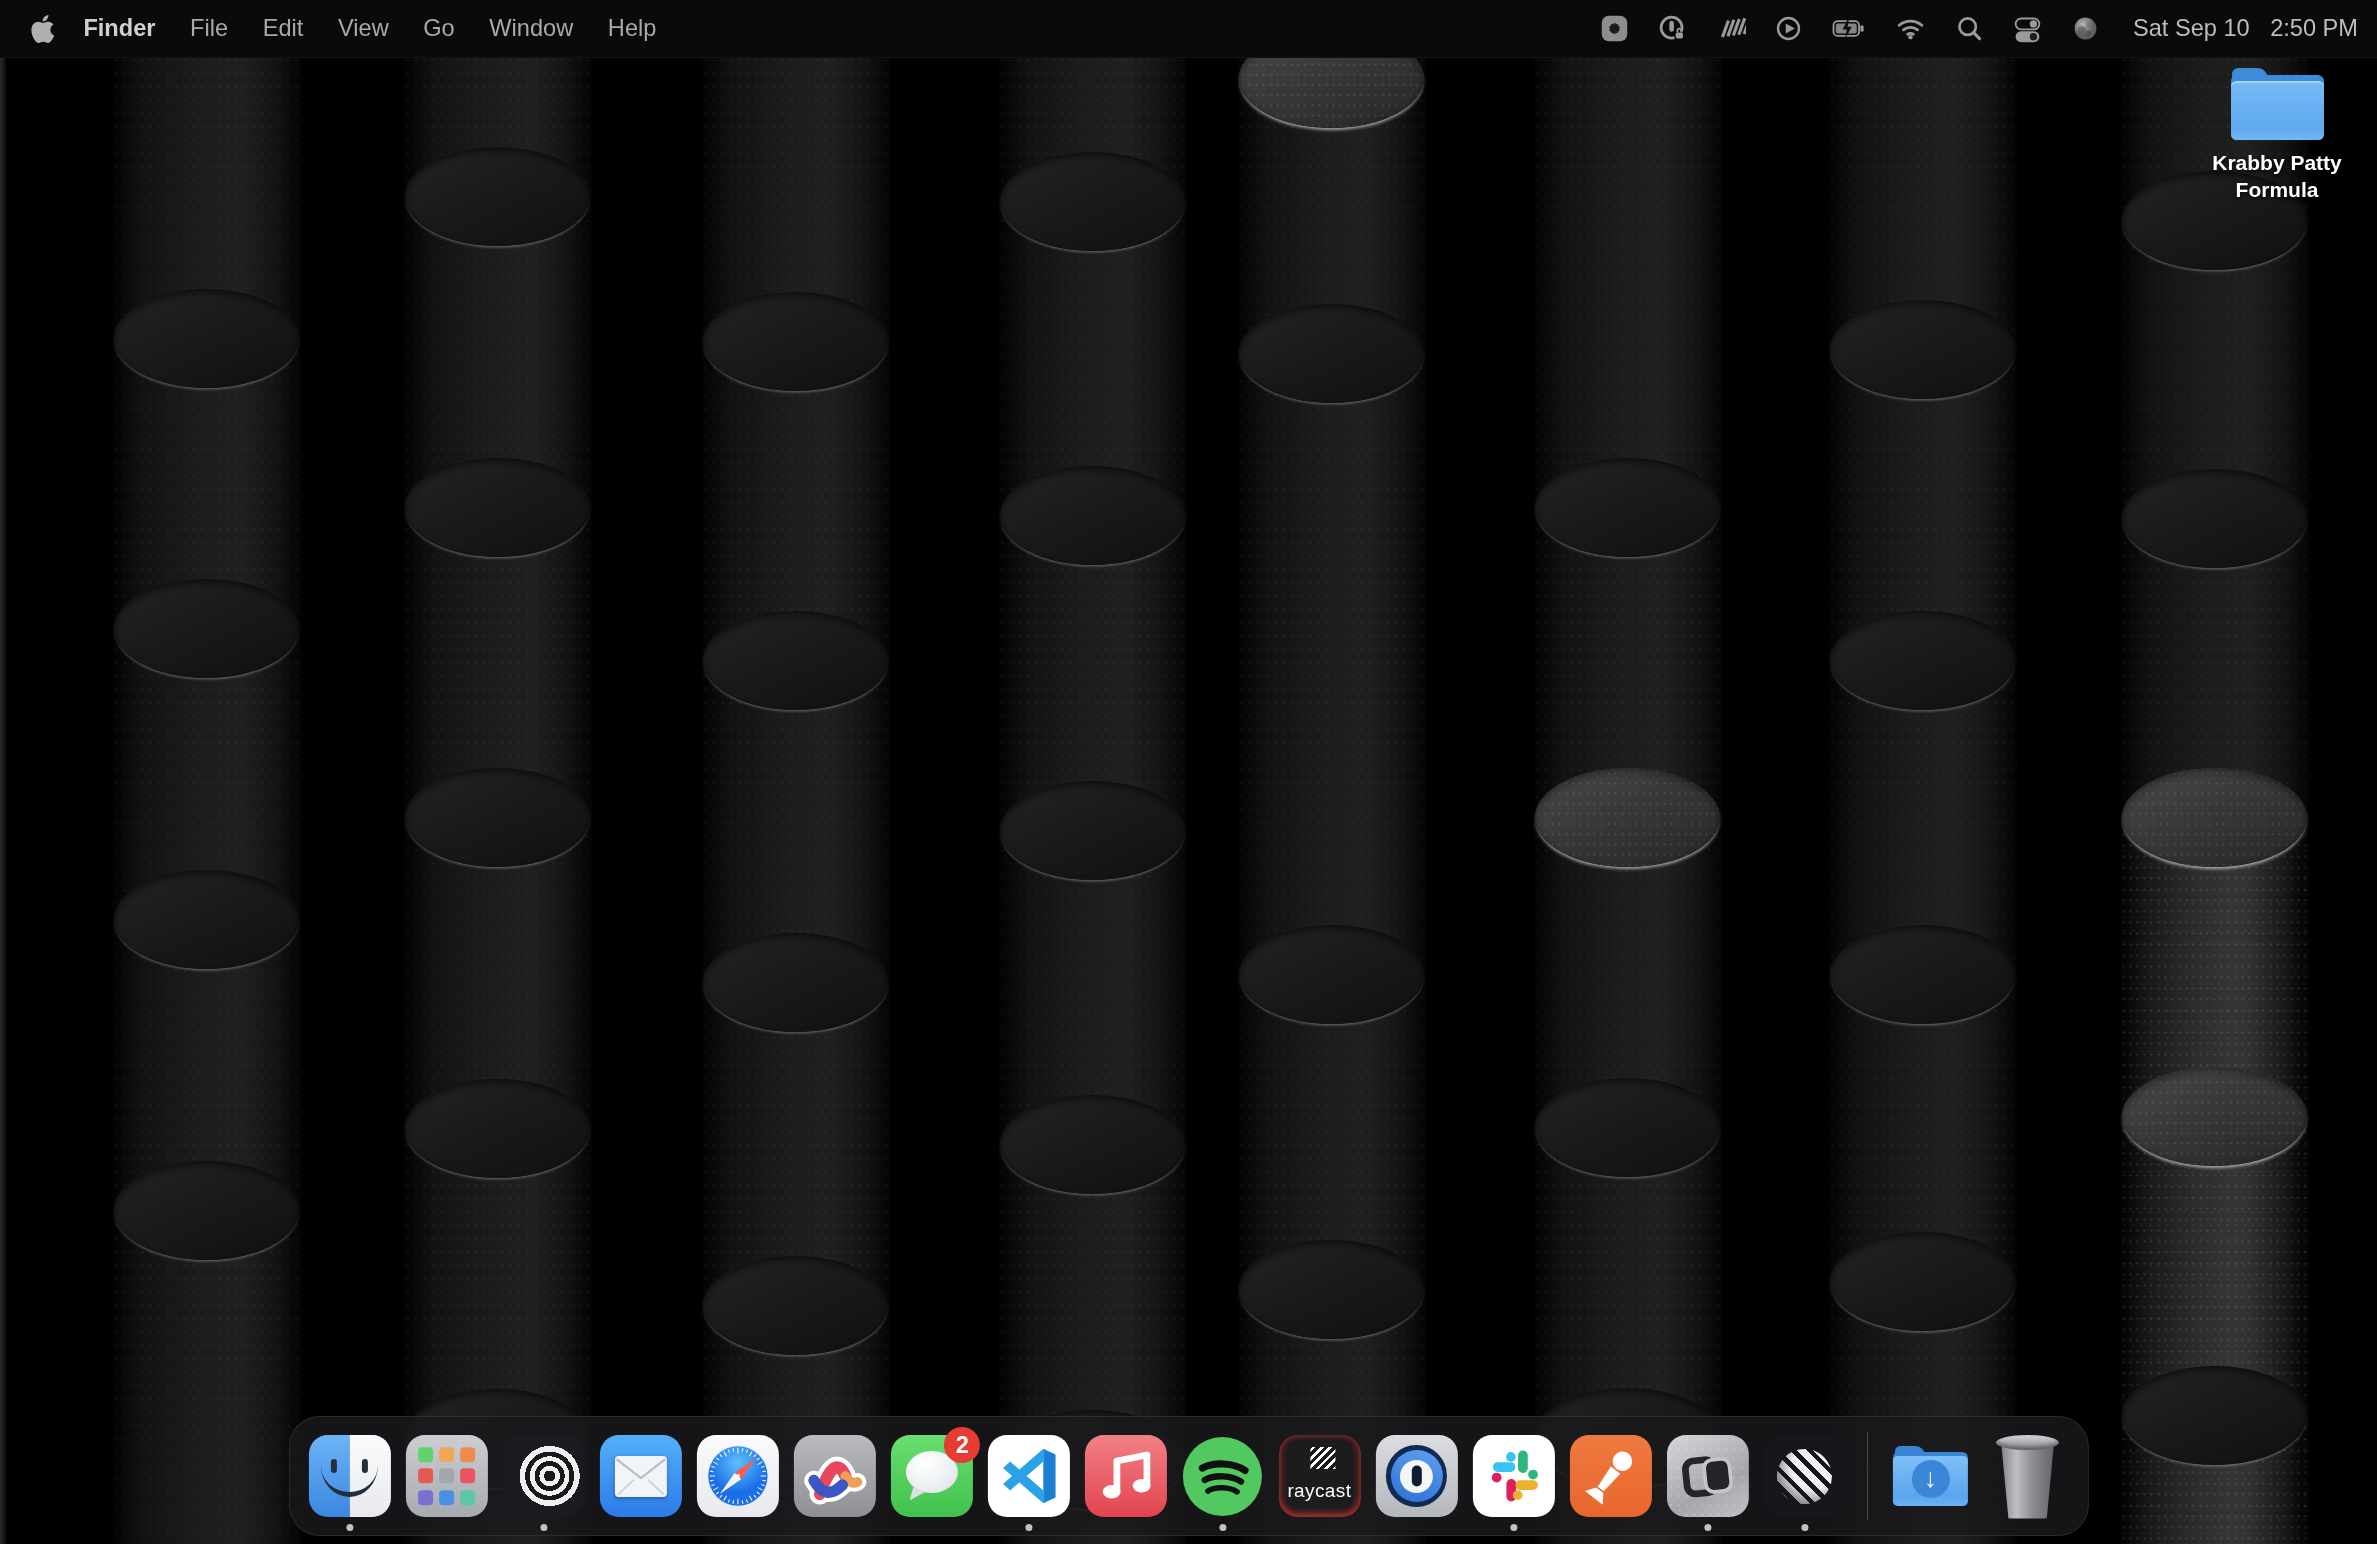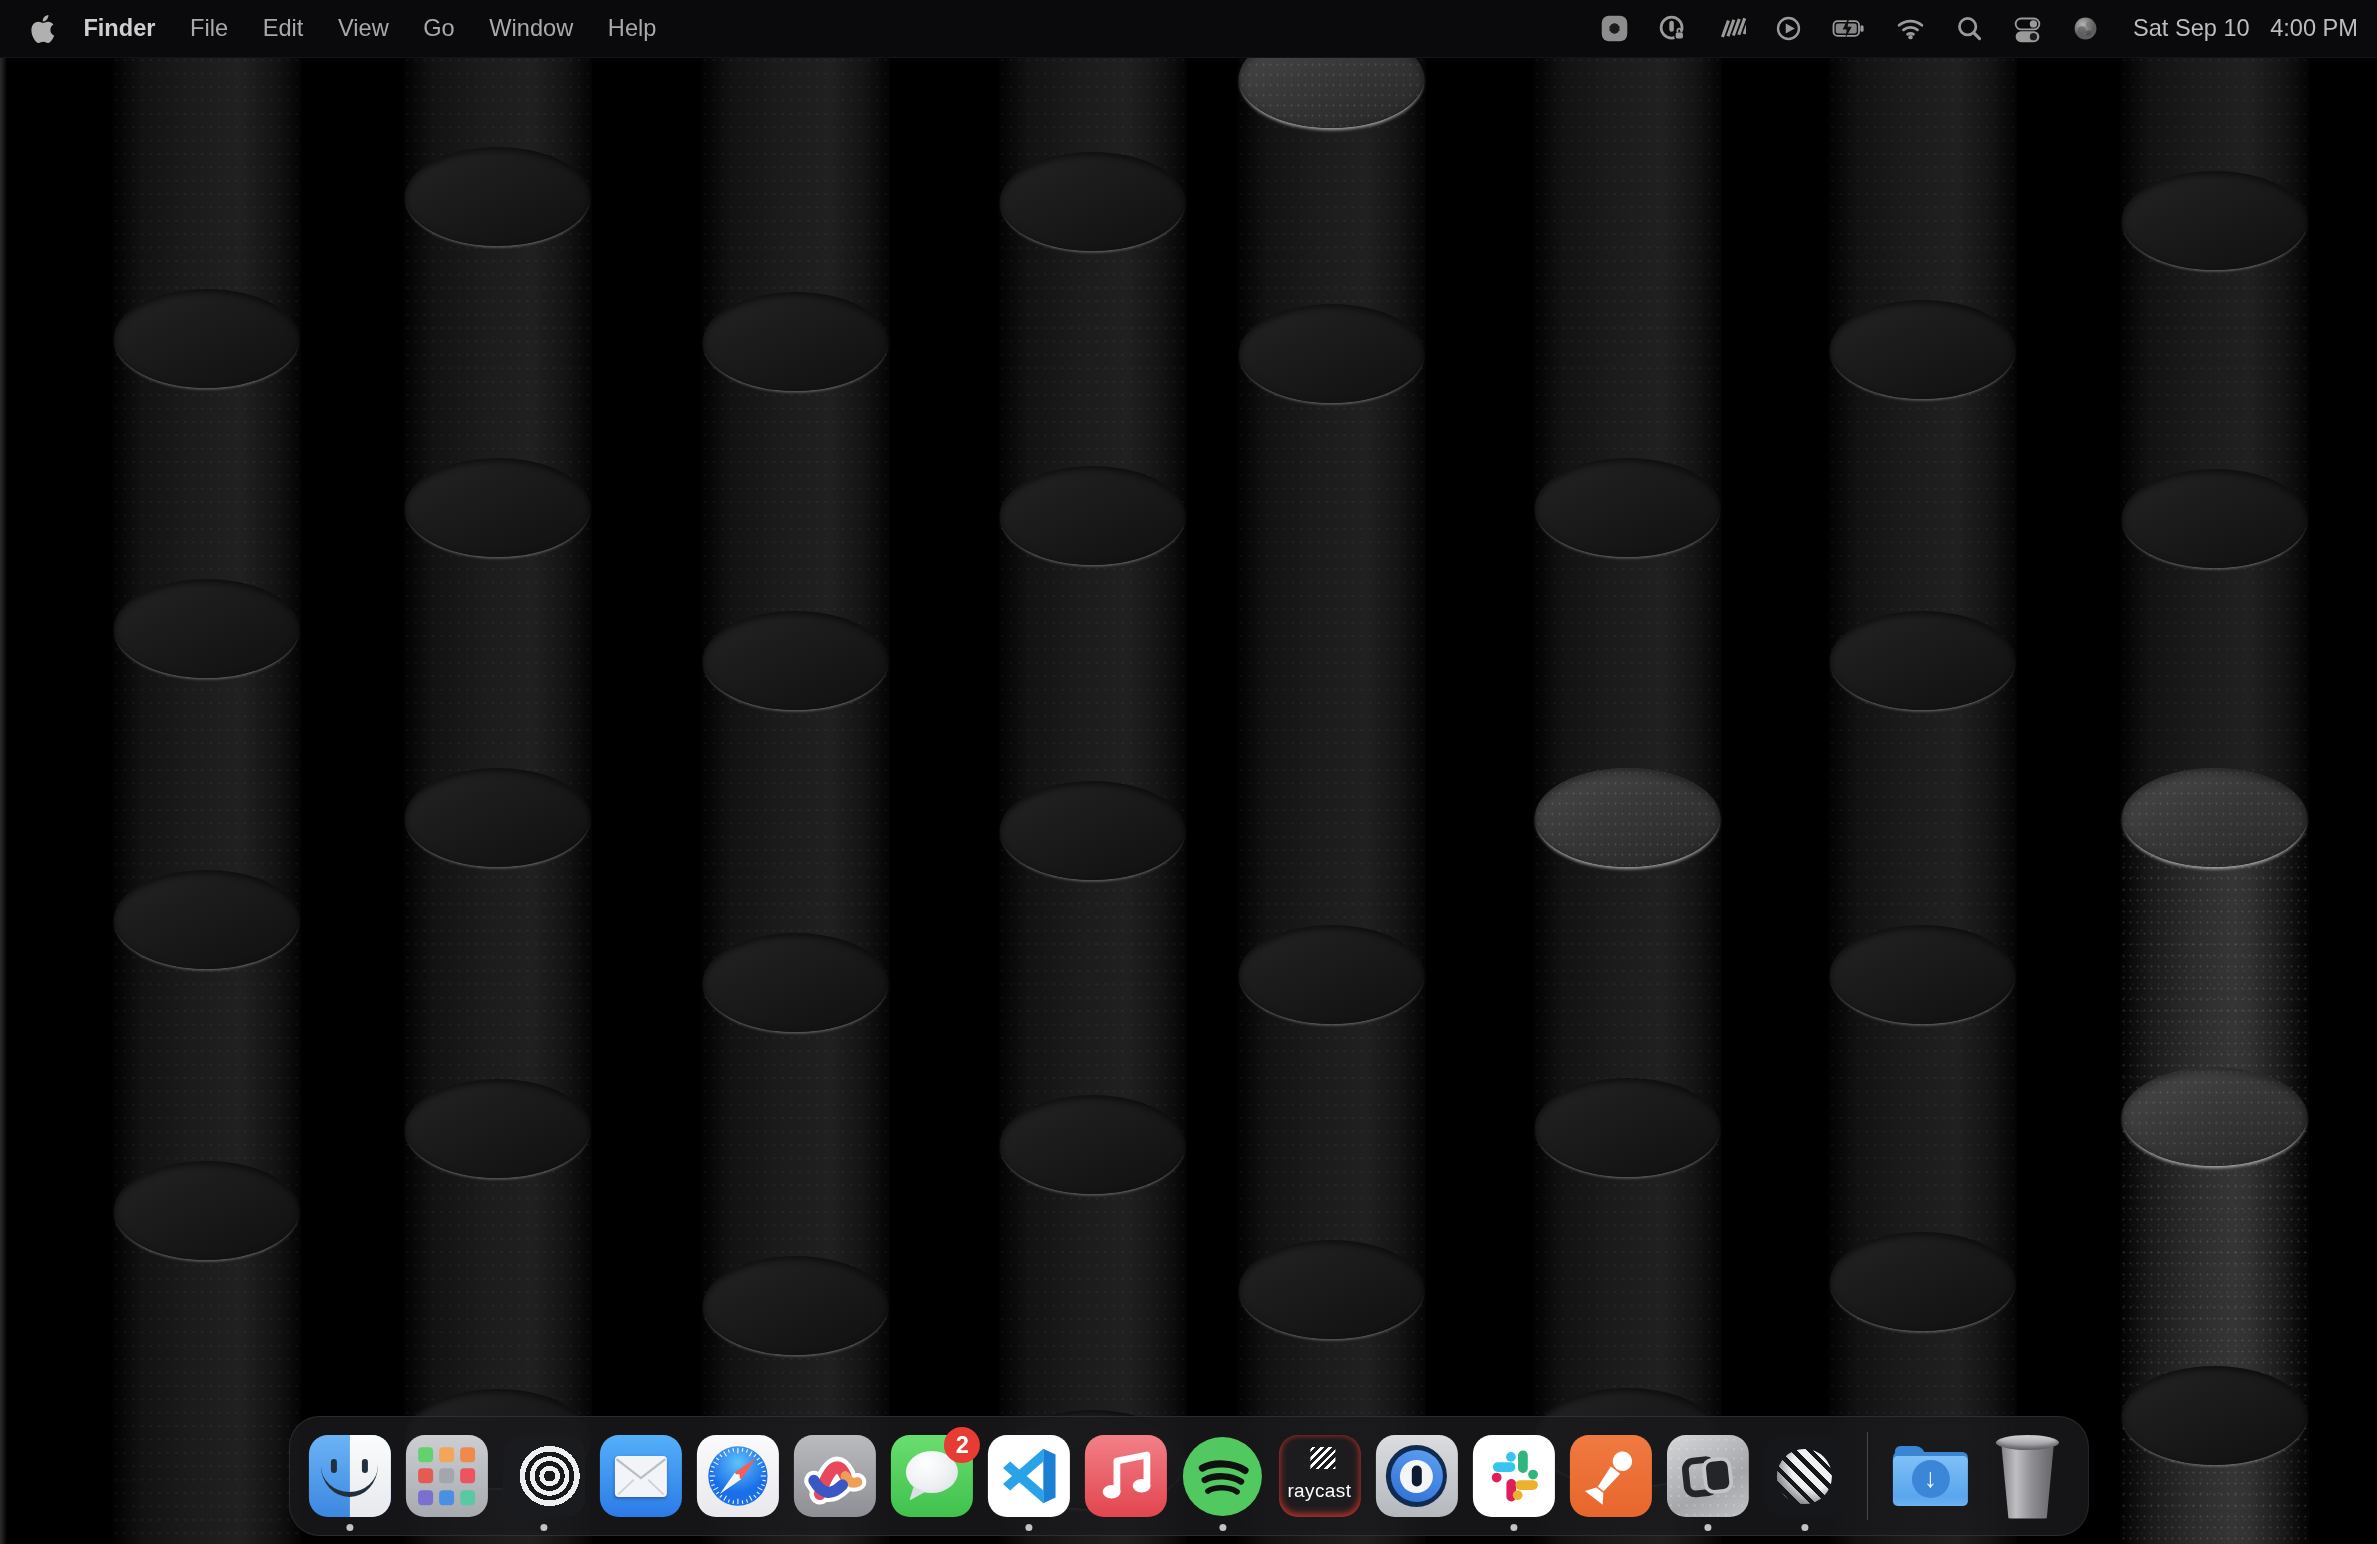--- a/index.html
+++ b/index.html
@@ -299,25 +299,33 @@
               </defs>
               <circle cx="17" cy="17" r="12" fill="url(#glb)"></circle>
               <circle cx="13" cy="19" r="4.5" fill="#4e4e52" opacity=".55"></circle>
               <circle cx="21" cy="13" r="3.5" fill="#6a6a70" opacity=".5"></circle>
               <circle cx="20" cy="22" r="3" fill="#3f3f44" opacity=".45"></circle>
             </svg>
           </span>
         </span>
       <span class="clock">
         <span>Sat Sep 10</span>
-        <span>4:00 PM</span>
+        <span>2:50 PM</span>
       </span>
     </div>
   </div>
 
+  <div class="desk-icon">
+    <div class="macfolder">
+      <div class="tab"></div>
+        <div class="back"></div>
+        <div class="front"></div>
+    </div>
+    <div class="desk-label">Krabby Patty Formula</div>
+  </div>
 
   <div class="dock" id="dock">
       <div class="dock-item">
         <div class="app finder">
           <div class="half"></div>
           <div class="eye" style="left:22px"></div>
           <div class="eye" style="left:53px"></div>
           <div class="smile"></div>
         </div>
         <div class="run-dot"></div>

